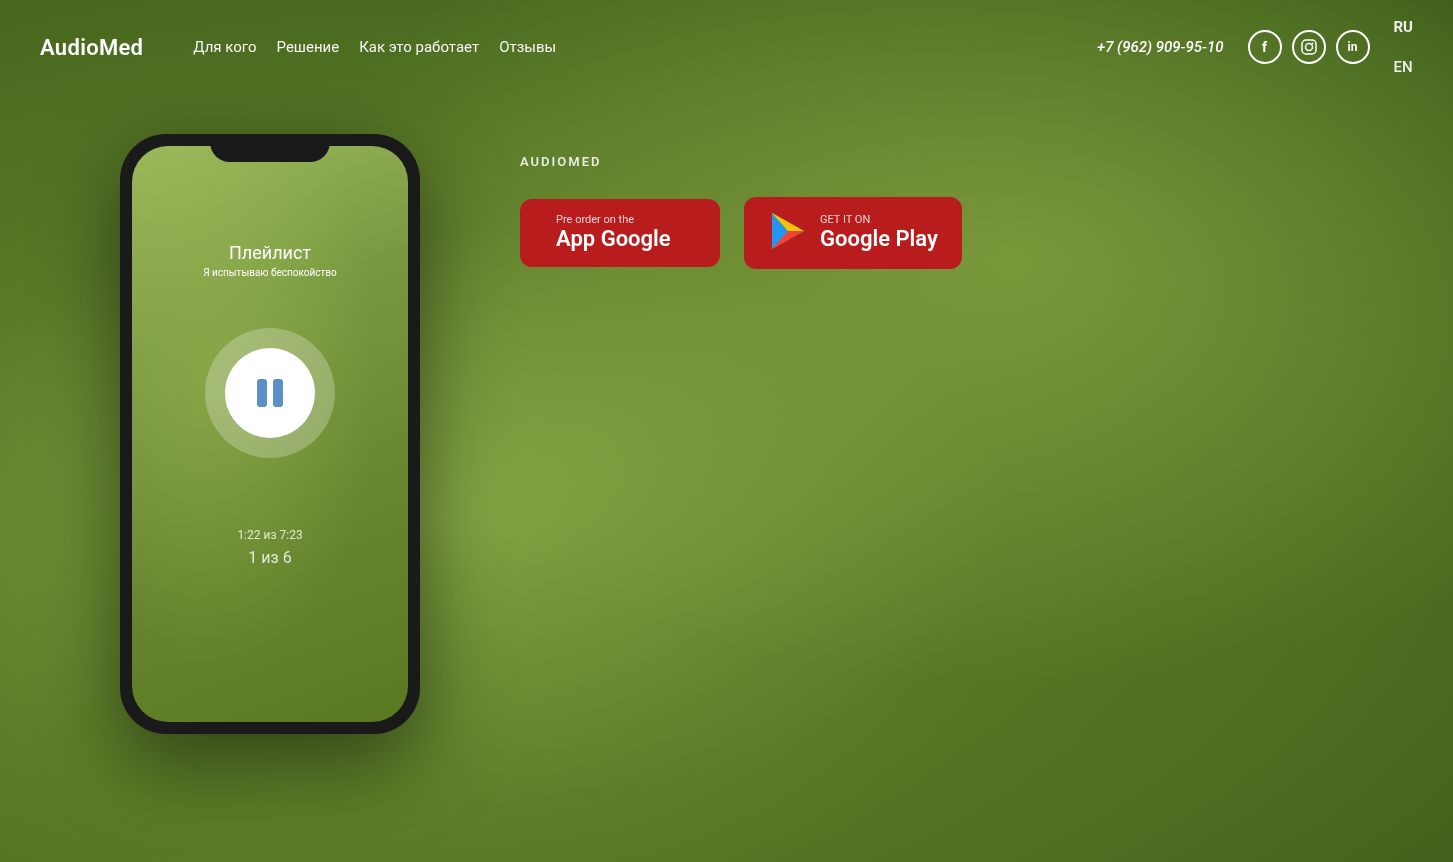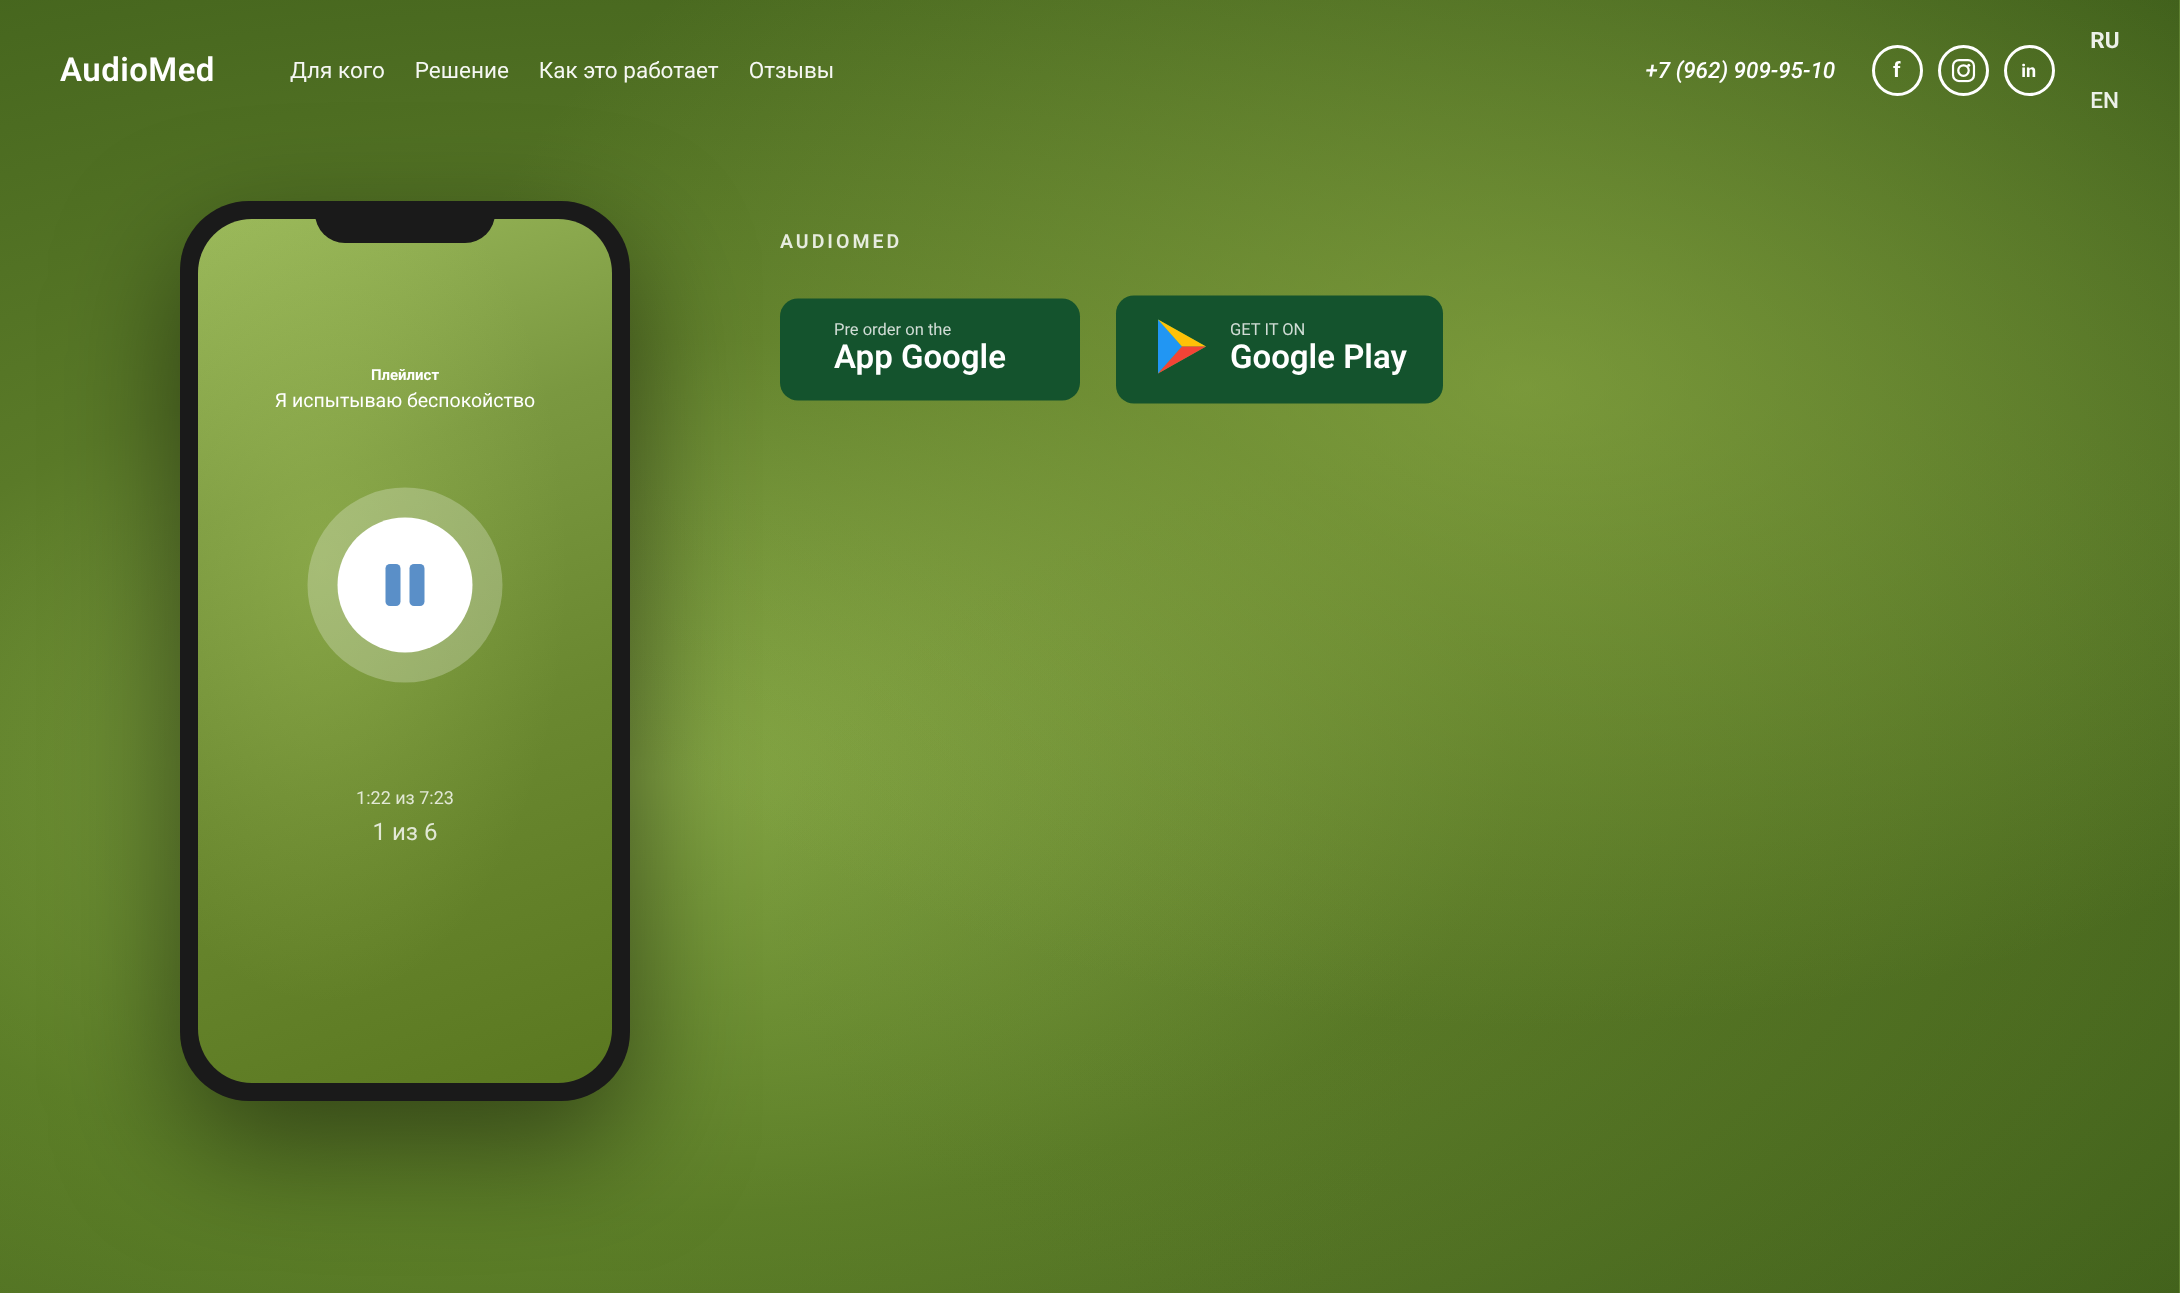--- a/index.html
+++ b/index.html
@@ -164,31 +164,31 @@
 
     .phone-screen::before {
       content: '';
       position: absolute;
       inset: 0;
       background: radial-gradient(ellipse at 30% 40%, rgba(180,210,100,0.3) 0%, transparent 60%);
     }
 
     .phone-playlist-label {
       color: white;
-      font-size: 10px;
-      font-weight: 700;
+      font-size: 18px;
+      font-weight: 400;
       margin-bottom: 4px;
       margin-top: -60px;
       position: relative;
       z-index: 2;
     }
 
     .phone-playlist-name {
       color: white;
-      font-size: 13px;
+      font-size: 10px;
       font-weight: 400;
       margin-bottom: 50px;
       position: relative;
       z-index: 2;
     }
 
     .play-ring {
       width: 130px;
       height: 130px;
       border-radius: 50%;
@@ -261,21 +261,21 @@
     .store-buttons {
       display: flex;
       gap: 24px;
       align-items: center;
     }
 
     .store-btn {
       display: flex;
       align-items: center;
       gap: 12px;
-      background: #14532d;
+      background: #b91c1c;
       border-radius: 12px;
       padding: 14px 24px;
       cursor: pointer;
       min-width: 200px;
       text-decoration: none;
     }
 
     .store-btn-text {
       display: flex;
       flex-direction: column;

